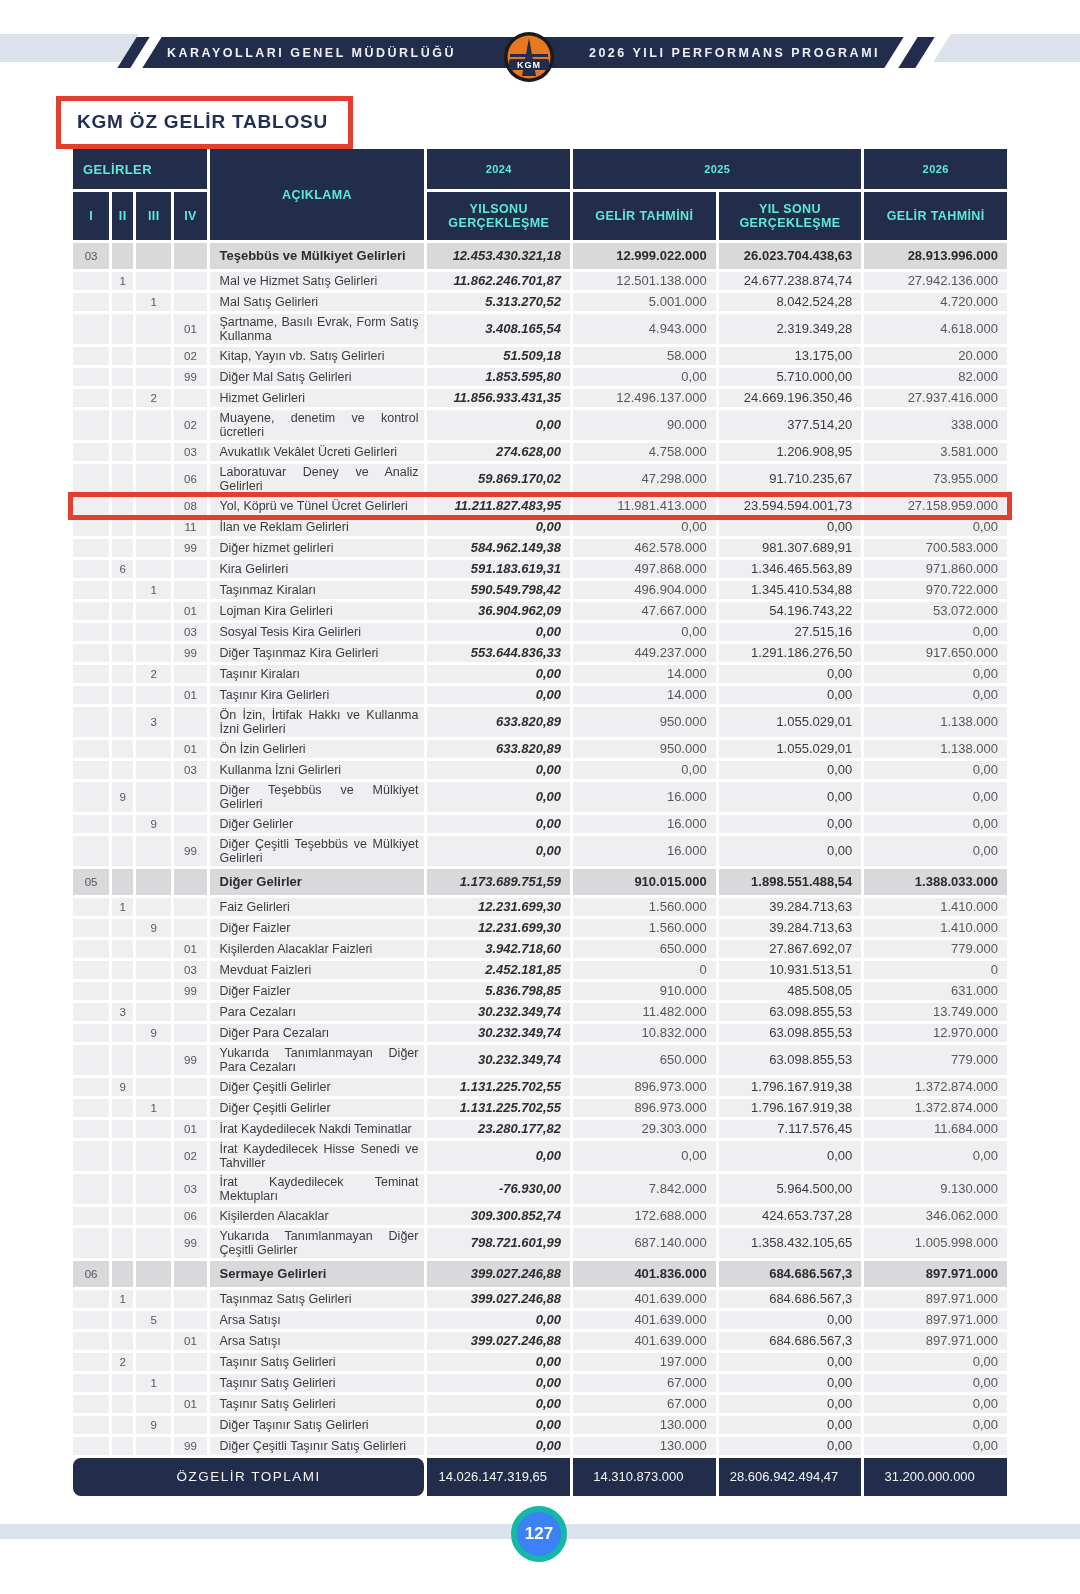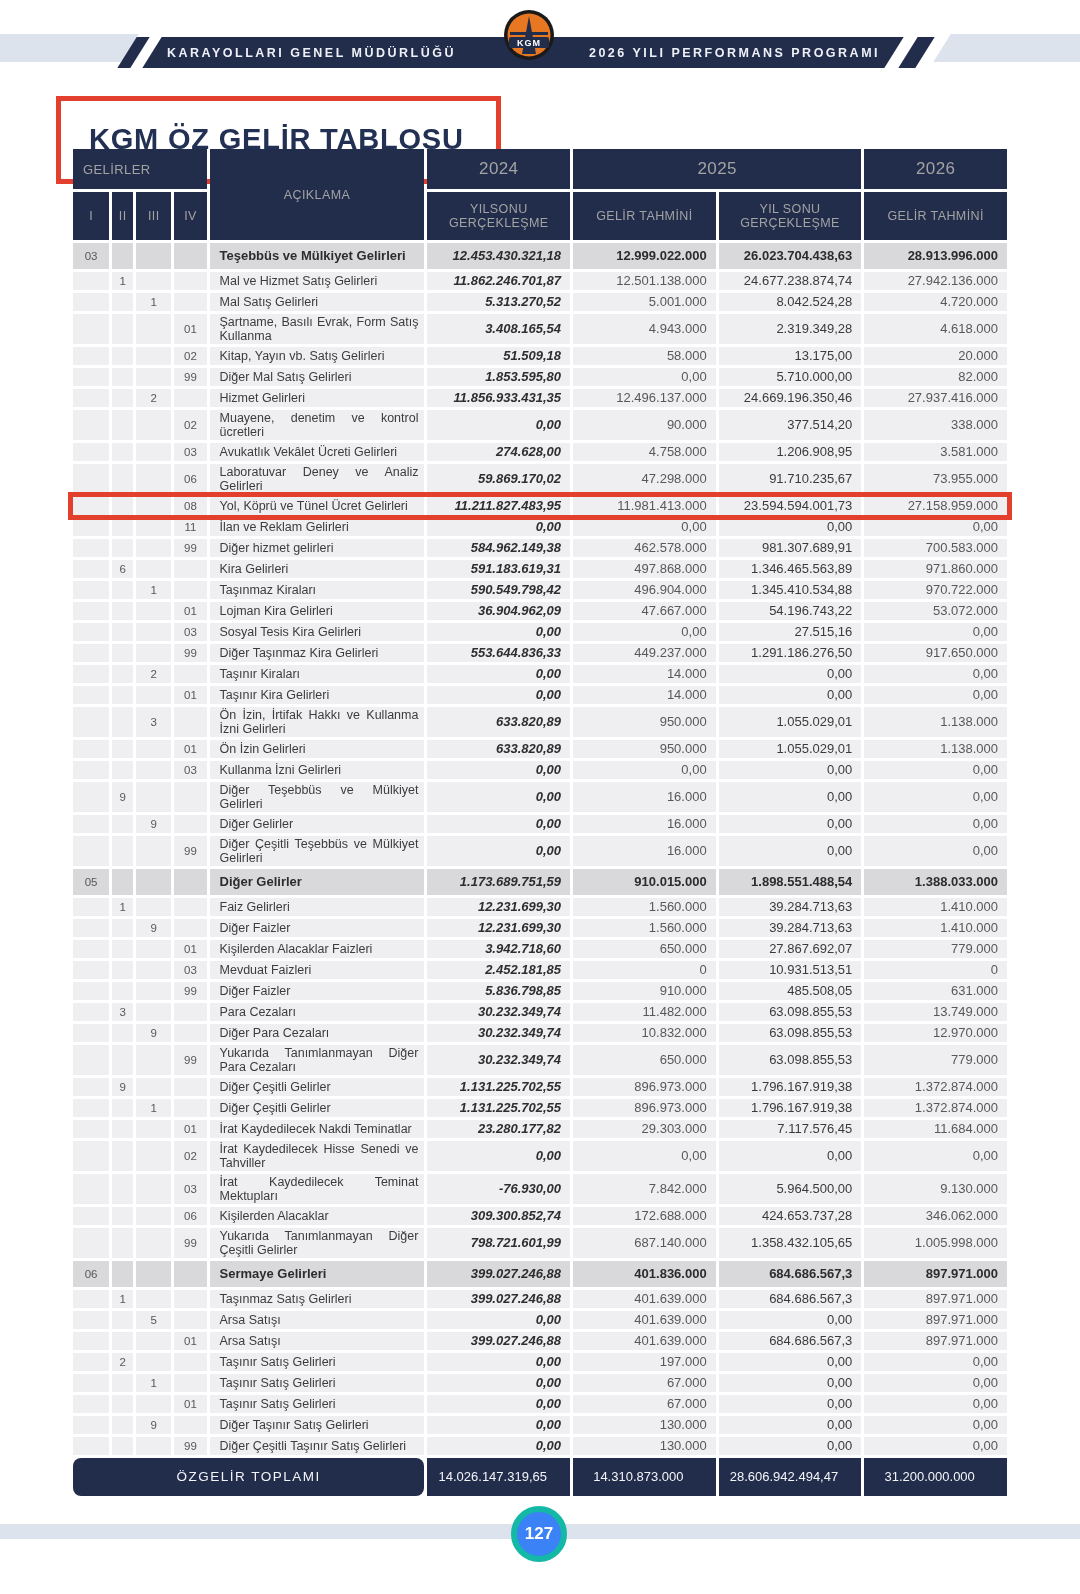--- a/index.html
+++ b/index.html
@@ -10,31 +10,31 @@
   .band{position:absolute;top:34px;height:28px;background:#dde3ec;}
   .band-left{left:-30px;width:160px;transform:skewX(-32deg);}
   .band-right{left:942px;width:190px;transform:skewX(-32deg);}
   .banner{position:absolute;left:152px;top:37px;width:742px;height:31px;background:#22declare2e4c;background:#222d4b;transform:skewX(-32deg);}
   .banner-inner{width:100%;height:100%;transform:skewX(32deg);display:flex;align-items:center;}
   .banner-text{flex:1;text-align:center;color:#edf0f6;font-size:12.5px;font-weight:bold;letter-spacing:2.5px;white-space:nowrap;}
   .banner-spacer{width:104px;}
   .slash{position:absolute;top:37px;height:31px;background:#222d4b;transform:skewX(-32deg);}
   .slash-left{left:127px;width:13px;}
   .slash-right{left:908px;width:17px;}
-  .logo{position:absolute;left:503px;top:9px;width:52px;height:52px;}
+  .logo{position:absolute;left:503px;top:31px;width:52px;height:52px;}
 
   
   .title-box{position:absolute;left:56px;top:96px;border:5px solid #e2402d;padding:6px 16px 7px 12px;background:#fff;}
-  .title-box h1{margin:16px;font-size:29px;font-weight:bold;color:#223054;letter-spacing:0.8px;white-space:nowrap;}
+  .title-box h1{margin:4px;font-size:19px;font-weight:bold;color:#223054;letter-spacing:0.8px;white-space:nowrap;}
 
   
   .tablewrap{position:absolute;left:70px;top:146px;width:940px;}
   table{border-collapse:separate;border-spacing:3px;table-layout:fixed;width:940px;}
-  th{background:#222d4b;color:#a3a3a3;font-weight:400;font-size:12.5px;letter-spacing:0.4px;vertical-align:middle;}
-  th.year{font-size:17px;margin-left:19px;}
+  th{background:#222d4b;color:#5eead4;font-weight:700;font-size:12.5px;letter-spacing:0.4px;vertical-align:middle;}
+  th.year{font-size:11px;margin-left:19px;}
   th.gelirler{text-align:left;padding-left:10px;font-size:13px;}
   th.lvl{font-size:12.5px;}
   td{background:#efeff1;font-size:12.5px;color:#3c3c3e;vertical-align:middle;padding:1px 4px;line-height:14px;height:16px;}
   td.code{text-align:center;color:#57575a;font-size:11.5px;padding:1px 0;}
   td.label{text-align:justify;padding:1px 6px 1px 10px;}
   td.val{text-align:right;padding-right:9px;font-size:13px;white-space:nowrap;}
   td.v0{font-weight:600;color:#2e2e30;font-style:italic;}
   td.v1{font-weight:400;color:#58585a;text-align:right;}
   td.v2{font-weight:500;color:#3a3a3c;}
   td.v3{font-weight:400;color:#58585a;}

